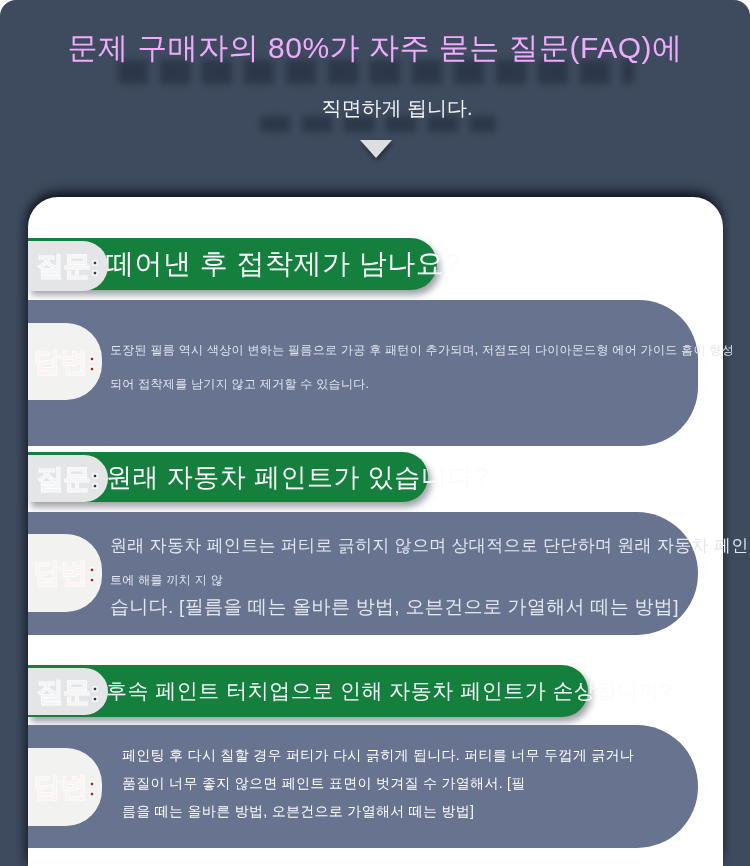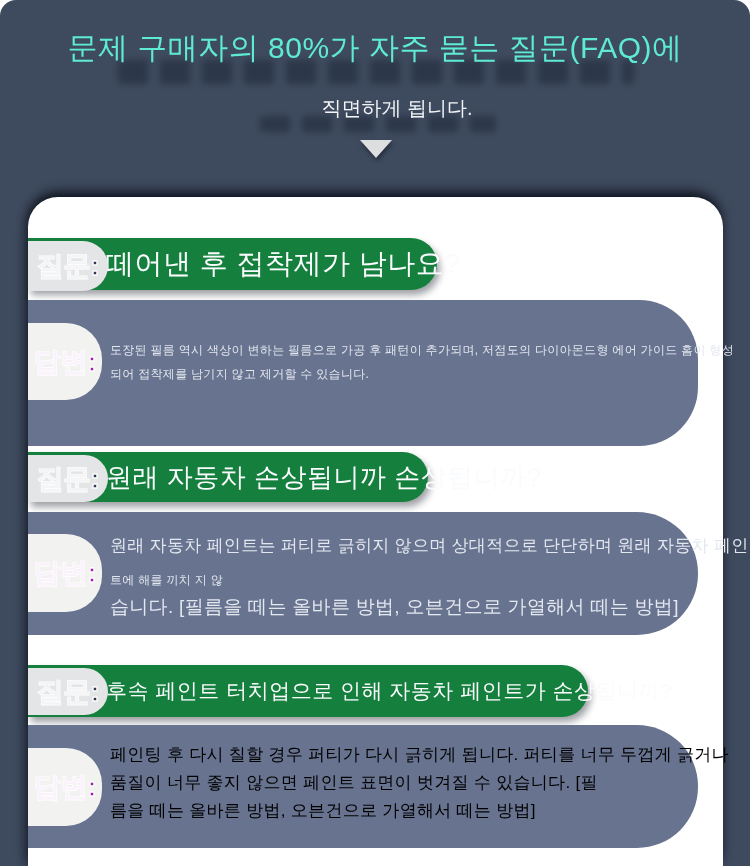--- a/index.html
+++ b/index.html
@@ -8,21 +8,21 @@
 
   .page{
     position:relative;width:750px;height:866px;overflow:hidden;
     background:#3E4A5E;border-radius:16px 16px 0 0;
   }
 
   
   .header{position:absolute;top:0;left:0;width:750px;height:197px;}
   .title{
     position:absolute;top:28px;left:0;width:750px;margin:0;
-    text-align:center;color:#5eead4;font-size:30px;font-weight:500;
+    text-align:center;color:#f0abfc;font-size:30px;font-weight:500;
     letter-spacing:0.5px;white-space:nowrap;z-index:3;
   }
   .subtitle{
     position:absolute;top:95px;left:0;width:750px;margin:0;
     text-align:center;color:#F2F4F7;font-size:20px;font-weight:400;z-index:3;padding-left:44px;
   }
   .ghost{position:absolute;border-radius:4px;filter:blur(3px);opacity:.45;z-index:1;
     background:repeating-linear-gradient(90deg,rgba(13,20,36,.75) 0 30px,rgba(13,20,36,0) 30px 42px);}
   .ghost-1{top:60px;left:118px;width:516px;height:24px;}
   .ghost-2{top:116px;left:260px;width:236px;height:16px;}
@@ -56,21 +56,21 @@
   
   .a-box{position:absolute;left:0;width:670px;background:#67738F;z-index:2;}
   .a1{top:103px;height:146px;border-radius:0 59px 59px 0;}
   .a2{top:315px;height:123px;border-radius:0 61px 61px 0;}
   .a3{top:528px;height:123px;border-radius:0 61px 61px 0;}
 
   .a-line{position:absolute;left:82px;color:#E3E7EF;white-space:nowrap;letter-spacing:0.3px;}
   .a-sm{font-size:12px;}
   .a-md{font-size:19px;}
   .a-lg{font-size:17px;}
-  .a-block{position:absolute;left:82px;color:#000000;font-size:17px;line-height:28px;white-space:nowrap;letter-spacing:0.3px;}
+  .a-block{position:absolute;left:94px;color:#ffffff;font-size:14px;line-height:28px;white-space:nowrap;letter-spacing:0.3px;}
   .a-block span{display:block;}
 
   
   .label-tab{
     position:absolute;left:0;display:flex;align-items:center;justify-content:center;z-index:4;
   }
   .q-tab{background:#E4E5E7;width:80px;}
   .a-tab{background:#F2F2F0;width:74px;}
   .q1-tab{top:44px;height:50px;border-radius:0 25px 25px 0;}
   .q2-tab{top:258px;height:47px;border-radius:0 24px 24px 0;}
@@ -78,21 +78,21 @@
   .a1-tab{top:126px;height:77px;border-radius:0 36px 36px 0;}
   .a2-tab{top:337px;height:78px;border-radius:0 36px 36px 0;}
   .a3-tab{top:551px;height:78px;border-radius:0 36px 36px 0;}
 
   .label-text{
     font-size:27px;font-weight:700;white-space:nowrap;
     -webkit-text-stroke:1.3px rgba(255,255,255,.95);
     text-shadow:0 0 1px rgba(255,255,255,.6);
   }
   .q-label{color:#2C3850;}
-  .a-label{color:#a21caf;}
+  .a-label{color:#b91c1c;}
 </style>
 </head>
 <body>
 
 <div class="page">
 
   <div class="header">
     <div class="ghost ghost-1"></div>
     <div class="ghost ghost-2"></div>
     <h1 class="title">문제 구매자의 80%가 자주 묻는 질문(FAQ)에</h1>
@@ -103,28 +103,28 @@
   <div class="card">
 
     <div class="q-pill q1">
       <span class="q-text">떼어낸 후 접착제가 남나요?</span>
     </div>
     <div class="label-tab q-tab q1-tab">
       <span class="label-text q-label">질문:</span>
     </div>
     <div class="a-box a1">
       <div class="a-line a-sm" style="top:42px;">도장된 필름 역시 색상이 변하는 필름으로 가공 후 패턴이 추가되며, 저점도의 다이아몬드형 에어 가이드 홈이 형성</div>
-      <div class="a-line a-sm" style="top:66px;text-align:right;">되어 접착제를 남기지 않고 제거할 수 있습니다.</div>
+      <div class="a-line a-sm" style="top:76px;text-align:right;">되어 접착제를 남기지 않고 제거할 수 있습니다.</div>
     </div>
     <div class="label-tab a-tab a1-tab">
       <span class="label-text a-label">답변:</span>
     </div>
 
     <div class="q-pill q2">
-      <span class="q-text">원래 자동차 손상됩니까 손상됩니까?</span>
+      <span class="q-text">원래 자동차 페인트가 있습니다?</span>
     </div>
     <div class="label-tab q-tab q2-tab">
       <span class="label-text q-label">질문:</span>
     </div>
     <div class="a-box a2">
       <div class="a-line a-lg" style="top:22px;">원래 자동차 페인트는 퍼티로 긁히지 않으며 상대적으로 단단하며 원래 자동차 페인</div>
       <div class="a-line a-sm" style="top:60px;">트에 해를 끼치 지 않</div>
       <div class="a-line a-md" style="top:82px;">습니다. [필름을 떼는 올바른 방법, 오븐건으로 가열해서 떼는 방법]</div>
     </div>
     <div class="label-tab a-tab a2-tab">
@@ -133,21 +133,21 @@
 
     <div class="q-pill q3">
       <span class="q-text">후속 페인트 터치업으로 인해 자동차 페인트가 손상됩니까?</span>
     </div>
     <div class="label-tab q-tab q3-tab">
       <span class="label-text q-label">질문:</span>
     </div>
     <div class="a-box a3">
       <div class="a-block" style="top:16px;">
         <span>페인팅 후 다시 칠할 경우 퍼티가 다시 긁히게 됩니다. 퍼티를 너무 두껍게 긁거나</span>
-        <span>품질이 너무 좋지 않으면 페인트 표면이 벗겨질 수 있습니다. [필</span>
+        <span>품질이 너무 좋지 않으면 페인트 표면이 벗겨질 수 가열해서. [필</span>
         <span>름을 떼는 올바른 방법, 오븐건으로 가열해서 떼는 방법]</span>
       </div>
     </div>
     <div class="label-tab a-tab a3-tab">
       <span class="label-text a-label">답변:</span>
     </div>
 
   </div>
 </div>
 

